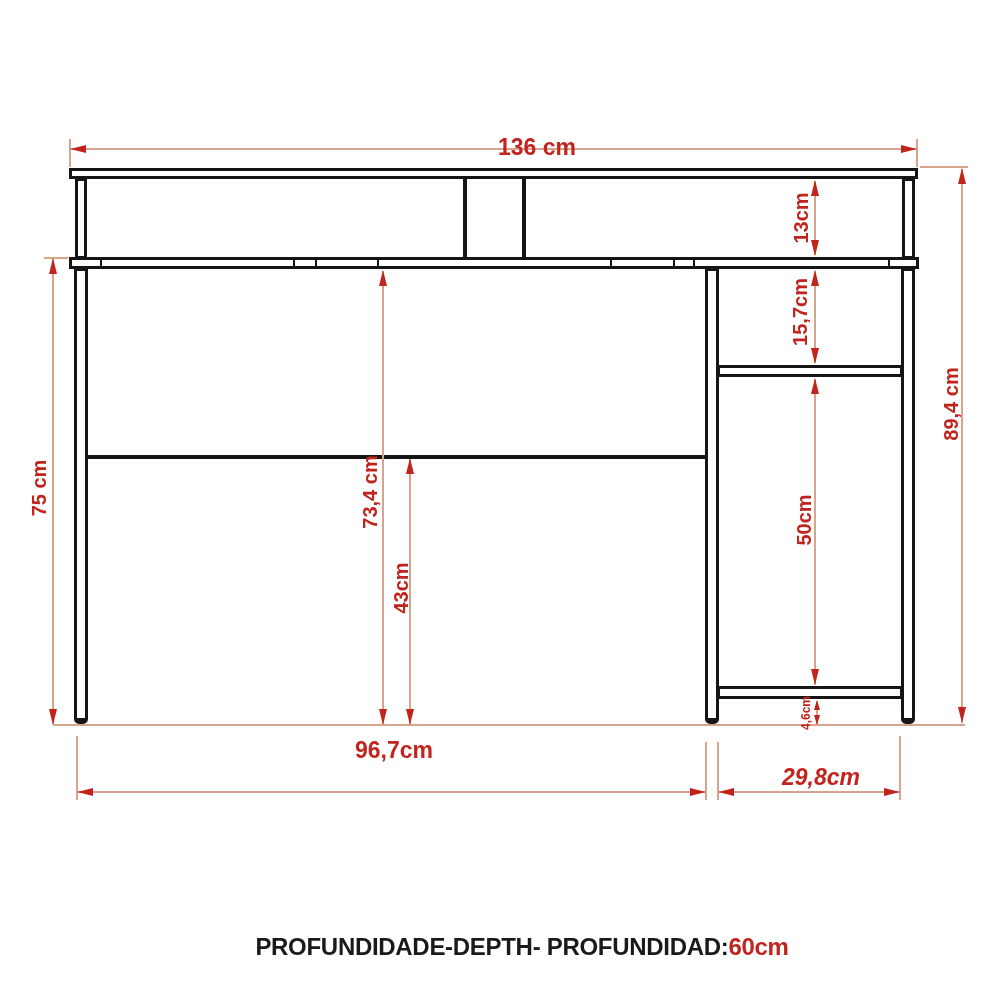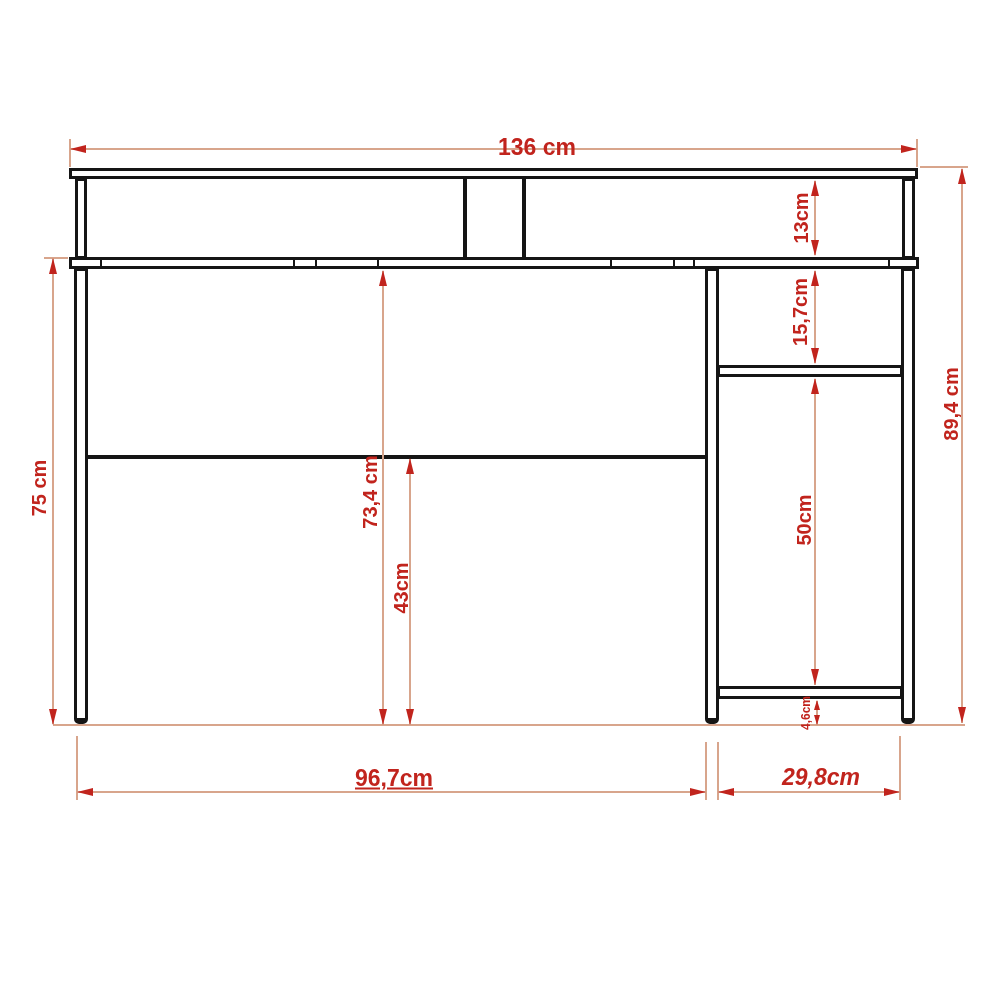--- a/index.html
+++ b/index.html
@@ -146,26 +146,29 @@
     <div class="arr a-down" style="left:406px;top:709px;"></div>
     <div class="dim-label vert" style="left:401px;top:588px;">43cm</div>
   </div>
 
   <div>
     <div class="dl" style="left:76px;top:736px;width:2px;height:64px;"></div>
     <div class="dl" style="left:705px;top:742px;width:2px;height:58px;"></div>
     <div class="dl" style="left:77px;top:791px;width:629px;height:2px;"></div>
     <div class="arr a-left" style="left:77px;top:788px;"></div>
     <div class="arr a-right" style="left:690px;top:788px;"></div>
-    <div class="dim-label big" style="left:394px;top:778px;text-decoration:underline;">96,7cm</div>
+    <div class="dim-label big" style="left:394px;top:750px;">96,7cm</div>
   </div>
 
   <div>
     <div class="dl" style="left:717px;top:742px;width:2px;height:58px;"></div>
     <div class="dl" style="left:899px;top:736px;width:2px;height:64px;"></div>
     <div class="dl" style="left:718px;top:791px;width:182px;height:2px;"></div>
     <div class="arr a-left" style="left:718px;top:788px;"></div>
     <div class="arr a-right" style="left:884px;top:788px;"></div>
     <div class="dim-label big" style="left:821px;top:777px;font-style:italic;">29,8cm</div>
   </div>
 
+  <div class="caption">
+    <span>PROFUNDIDADE-DEPTH- PROFUNDIDAD:</span><span class="red">60cm</span>
+  </div>
 
 </div>
 
 </body></html>

